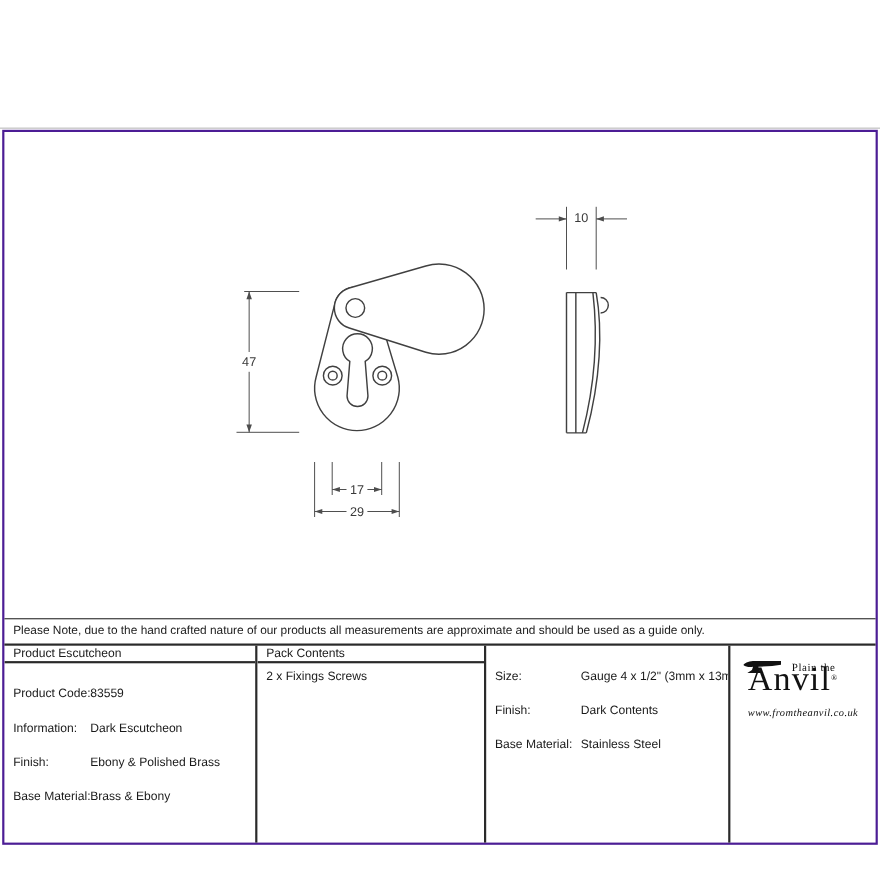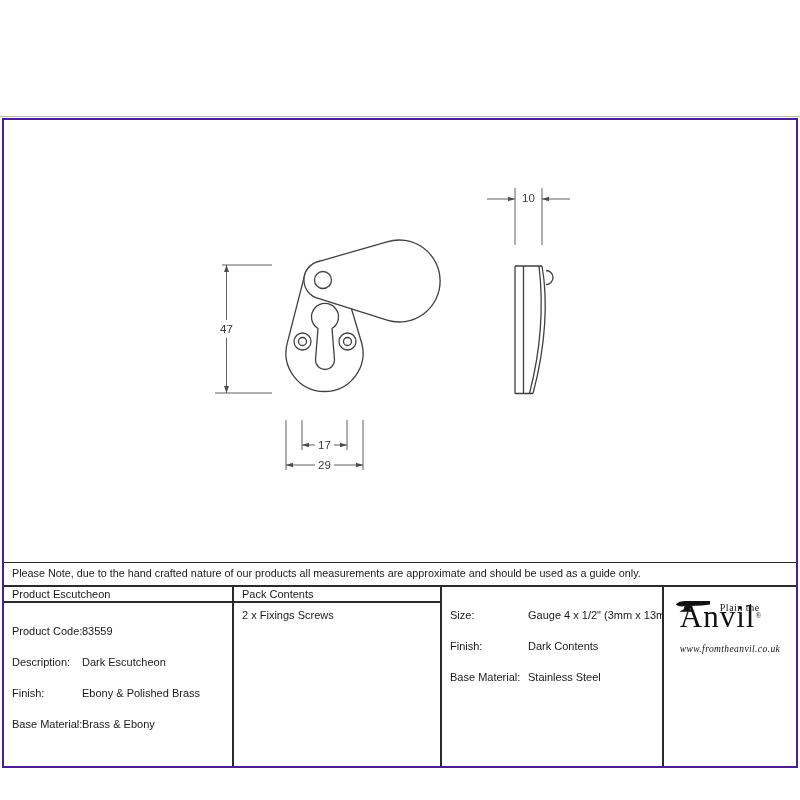--- a/index.html
+++ b/index.html
@@ -101,21 +101,21 @@
     <div class="spec-table">
 
       <div class="spec-col">
         <div class="col-header">Product Escutcheon</div>
         <div class="col-body">
           <div class="kv-row">
             <span>Product Code:</span>
             <span>83559</span>
           </div>
           <div class="kv-row">
-            <span>Description:</span>
+            <span>Information:</span>
             <span>Dark Escutcheon</span>
           </div>
           <div class="kv-row">
             <span>Finish:</span>
             <span>Ebony &amp; Polished Brass</span>
           </div>
           <div class="kv-row">
             <span>Base Material:</span>
             <span>Brass &amp; Ebony</span>
           </div>

